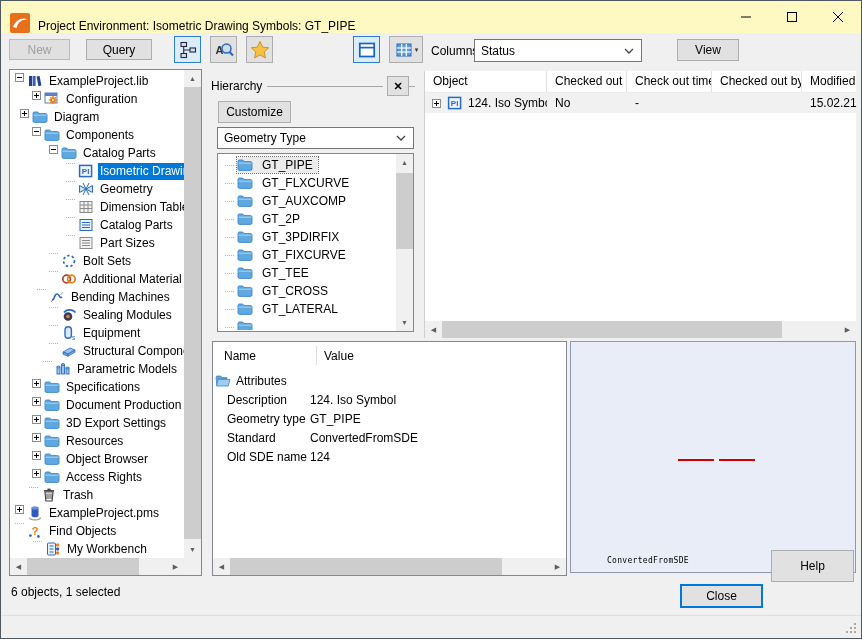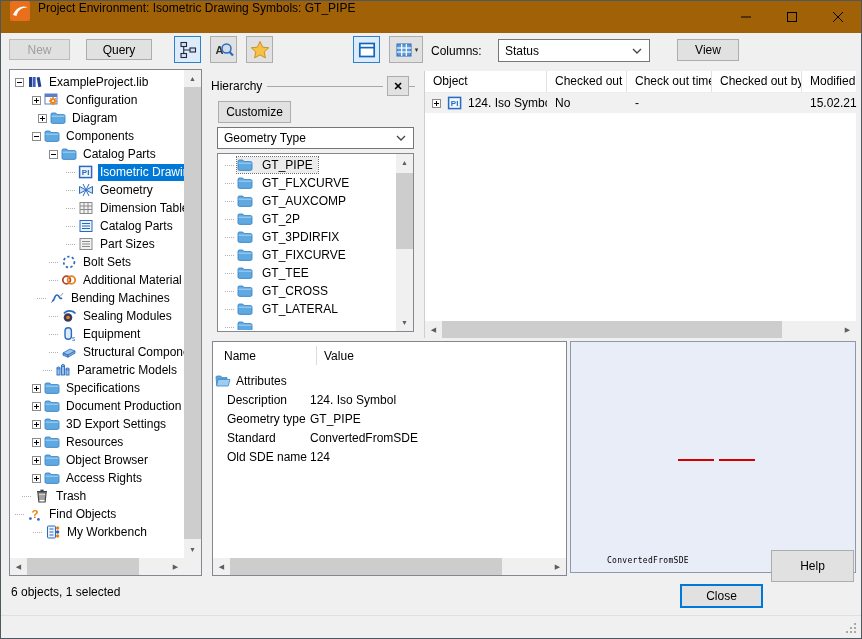--- a/index.html
+++ b/index.html
@@ -1,45 +1,45 @@
 <!DOCTYPE html>
 <html><head>
 <meta charset="utf-8">
 <style>
 *{box-sizing:border-box;margin:0;padding:0}
 body{background:#9e9e9e;font-family:"Liberation Sans",sans-serif}
 .window{position:relative;width:862px;height:639px;background:#f0f0f0;border:1px solid #50585f;font-size:12px;color:#000;overflow:hidden}
 svg{display:block}
 
-.titlebar{position:absolute;left:0;top:0;right:0;height:32px;background:#a16207;display:flex;align-items:flex-start}
+.titlebar{position:absolute;left:0;top:0;right:0;height:32px;background:#fef9c3;display:flex;align-items:flex-end}
 .logo{width:20px;height:20px;margin-left:9px}
 .title{margin-left:8px;font-size:12px;white-space:nowrap}
 .winbtns{position:absolute;right:0;top:0;height:32px;display:flex}
 .winbtn{width:46px;height:31px;display:flex;align-items:center;justify-content:center;cursor:default}
 
 .btn{position:absolute;background:#e1e1e1;border:1px solid #adadad;font-family:inherit;font-size:12px;color:#000;display:flex;align-items:center;justify-content:center;cursor:default}
 #btn-new{left:8px;top:38px;width:61px;height:21px;background:#e0e0e0;border-color:#bcbcbc;color:#9f9f9f}
 #btn-query{left:85px;top:38px;width:66px;height:21px}
 #tb-left{position:absolute;left:173px;top:35px;display:flex;gap:9px}
 #tb-right{position:absolute;left:352px;top:35px;display:flex;gap:9px}
 .iconbtn{width:27px;height:27px;background:#e1e1e1;border:1px solid #adadad;display:flex;align-items:center;justify-content:center}
 .iconbtn.active{background:#dcecfa;border-color:#2f80cc}
 .iconbtn.wide{width:34px}
 .ibicon svg{width:20px;height:20px}
 .ddarrow{font-size:7px;color:#333;margin-left:1px}
 #lbl-columns{position:absolute;left:430px;top:43px}
 .combo{position:absolute;background:#fff;border:1px solid #767676;display:flex;align-items:center;padding-left:6px}
-#combo-columns{left:497px;top:38px;width:152px;height:23px}
+#combo-columns{left:473px;top:38px;width:168px;height:23px}
 #combo-geo{left:216px;top:126px;width:197px;height:22px}
 .chev{margin-left:auto;margin-right:7px}
 #btn-view{left:676px;top:38px;width:62px;height:22px}
 
 #tree-panel{position:absolute;left:8px;top:68px;width:193px;height:507px;background:#fff;border:1px solid #828790}
 #tree-rows{position:absolute;left:1px;top:3px;right:17px;bottom:17px;overflow:hidden}
-.trow{display:flex;align-items:center;height:18px;white-space:nowrap}
+.trow{display:flex;align-items:flex-start;height:18px;white-space:nowrap}
 .expander{flex:0 0 9px;height:9px;margin-right:3px}
 .stub{flex:0 0 9px;height:1px;border-top:1px dotted #b2b2b2;margin-right:3px}
 .ticon{flex:0 0 16px;height:16px;margin-right:4px}
 .ticon svg{width:16px;height:16px}
 .tlabel{padding:1px 4px 2px 2px}
 .tlabel.sel{background:#0078d7;color:#fff}
 
 .vsb{position:absolute;top:0;right:0;width:17px;background:#f0f0f0}
 .hsb{position:absolute;left:0;bottom:0;height:17px;background:#f0f0f0}
 .sbtn{position:absolute;width:17px;height:17px;color:#5e5e5e;font-size:7px;display:flex;align-items:center;justify-content:center}
@@ -231,21 +231,21 @@
                 <line x1="5" y1="9" x2="13" y2="9"></line>
                 <line x1="6.2" y1="6.2" x2="11.8" y2="11.8"></line>
                 <line x1="11.8" y1="6.2" x2="6.2" y2="11.8"></line>
               </g>
               <circle cx="9" cy="9" r="2.6" fill="#e8821a"></circle>
               <circle cx="9" cy="9" r="1" fill="#fff"></circle>
             </svg>
           </span>
           <span class="tlabel">Configuration</span>
         </div>
-        <div class="trow" style="padding-left: 27px;">
+        <div class="trow" style="padding-left: 9px;">
           <span class="expander">
             <svg viewBox="0 0 9 9" width="9" height="9">
               <rect x="0.5" y="0.5" width="8" height="8" fill="#fff" stroke="#8c8c8c"></rect>
               <line x1="2" y1="4.5" x2="7" y2="4.5" stroke="#000"></line>
               <line x1="4.5" y1="2" x2="4.5" y2="7" stroke="#000"></line>
             </svg>
           </span>
           <span class="ticon">
             <svg viewBox="0 0 16 16">
               <path d="M1 4.3 C1 3.6 1.5 3 2.2 3 H5.8 L7 4.6 H13.8 C14.5 4.6 15 5.2 15 5.9 V12 C15 12.8 14.4 13.4 13.6 13.4 H2.4 C1.6 13.4 1 12.8 1 12 Z" fill="#5fa8e0" stroke="#3c87c8" stroke-width="0.9"></path>
@@ -501,31 +501,48 @@
             </svg>
           </span>
           <span class="ticon">
             <svg viewBox="0 0 16 16">
               <path d="M1 4.3 C1 3.6 1.5 3 2.2 3 H5.8 L7 4.6 H13.8 C14.5 4.6 15 5.2 15 5.9 V12 C15 12.8 14.4 13.4 13.6 13.4 H2.4 C1.6 13.4 1 12.8 1 12 Z" fill="#5fa8e0" stroke="#3c87c8" stroke-width="0.9"></path>
               <path d="M1.5 5.6 H14.5 V6.8 H1.5 Z" fill="#9ecdf0"></path>
             </svg>
           </span>
           <span class="tlabel">Access Rights</span>
         </div>
-        <div class="trow" style="padding-left: 11px;">
+        <div class="trow" style="padding-left: 18px;">
           <span class="stub"></span>
           <span class="ticon">
             <svg viewBox="0 0 16 16">
               <path d="M4 5 h8 l-.9 9 h-6.2 Z" fill="#fff" stroke="#444" stroke-width="1.2"></path>
               <rect x="3" y="3" width="10" height="1.6" fill="#444"></rect>
               <rect x="6.4" y="1.6" width="3.2" height="1.5" fill="#444"></rect>
               <path d="M6 6.5 v5.5 M8 6.5 v5.5 M10 6.5 v5.5" stroke="#444"></path>
             </svg>
           </span>
           <span class="tlabel">Trash</span>
+        </div>
+        <div class="trow" style="padding-left: 4px;">
+          <span class="expander">
+            <svg viewBox="0 0 9 9" width="9" height="9">
+              <rect x="0.5" y="0.5" width="8" height="8" fill="#fff" stroke="#8c8c8c"></rect>
+              <line x1="2" y1="4.5" x2="7" y2="4.5" stroke="#000"></line>
+              <line x1="4.5" y1="2" x2="4.5" y2="7" stroke="#000"></line>
+            </svg>
+          </span>
+          <span class="ticon">
+            <svg viewBox="0 0 16 16">
+              <path d="M2.5 12.5 a5.5 2.4 0 0 0 11 0" fill="none" stroke="#9a9a9a" stroke-width="1.2"></path>
+              <path d="M4.5 2.8 h7 v7.4 a3.5 2 0 0 1 -7 0 Z" fill="#2f5bc0"></path>
+              <ellipse cx="8" cy="2.9" rx="3.5" ry="1.6" fill="#6c8fe0"></ellipse>
+            </svg>
+          </span>
+          <span class="tlabel">ExampleProject.pms</span>
         </div>
         <div class="trow" style="padding-left: 4px;">
           <span class="stub"></span>
           <span class="ticon">
             <svg viewBox="0 0 16 16">
               <text x="4.6" y="11.5" font-size="11.5" font-weight="bold" fill="#e8821a" font-family="Liberation Sans,sans-serif">?</text>
               <circle cx="3.4" cy="12.6" r="1.4" fill="#2a6bc0"></circle>
               <circle cx="11.4" cy="13.4" r="1.4" fill="#2a6bc0"></circle>
             </svg>
           </span>

